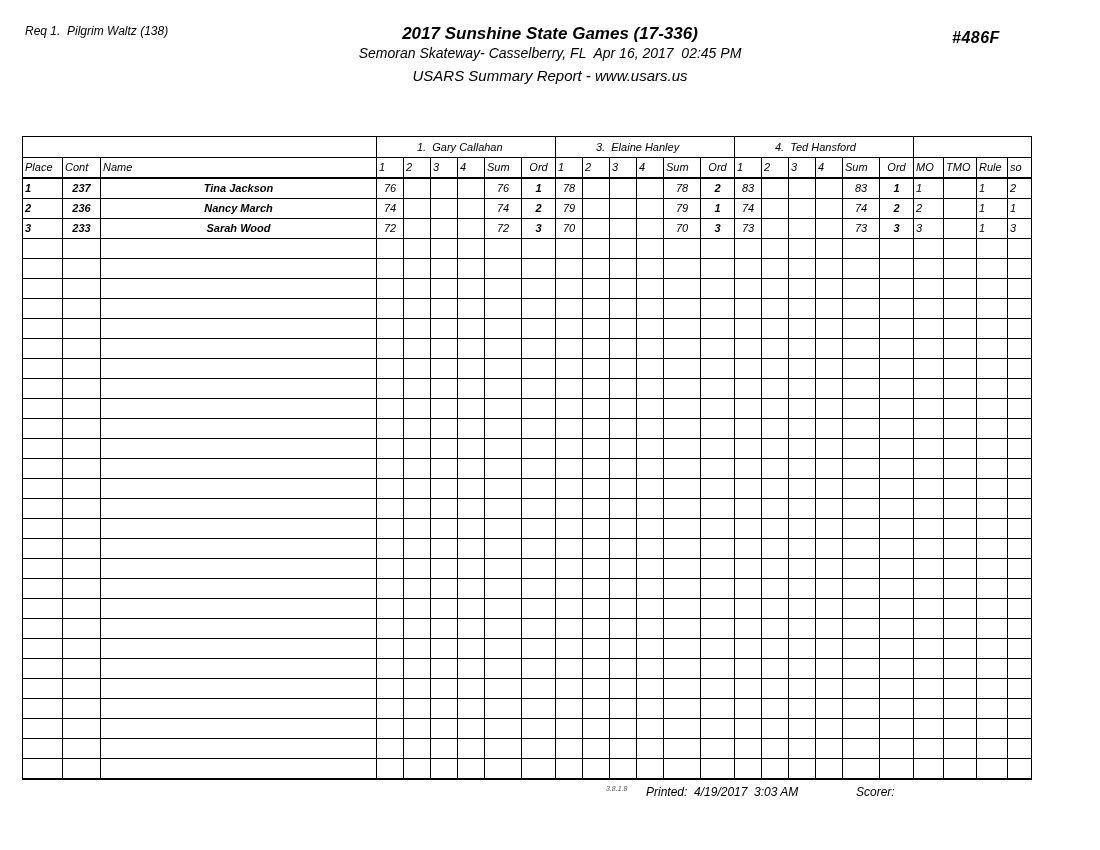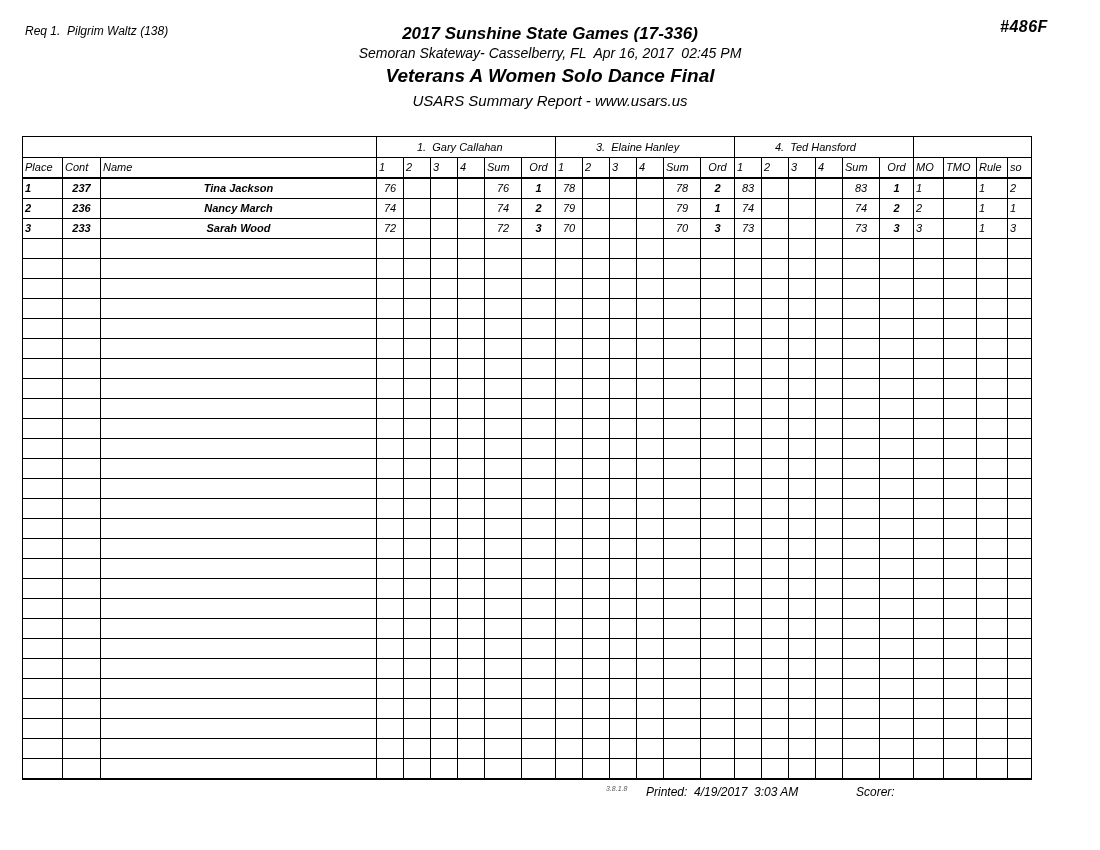--- a/index.html
+++ b/index.html
@@ -1,21 +1,21 @@
 <!DOCTYPE html>
 <html><head>
 <meta charset="utf-8">
 <style>
   html,body{margin:0;padding:0;background:#fff;}
   .page{position:relative;width:1100px;height:850px;background:#ffffff;
         font-family:"Liberation Sans",sans-serif;color:#000;overflow:hidden;font-style:italic;}
 
   
   .req{position:absolute;left:25px;top:24px;font-size:12px;white-space:pre;}
-  .repnum{position:absolute;left:952px;top:18px;font-size:16px;font-weight:bold;letter-spacing:.5px;margin-left:48px;}
+  .repnum{position:absolute;left:952px;top:29px;font-size:16px;font-weight:bold;letter-spacing:.5px;}
   .titleblock{position:absolute;left:0;top:23px;width:1100px;text-align:center;}
   .title{font-size:17px;font-weight:bold;line-height:21px;white-space:pre;}
   .subtitle{font-size:14px;line-height:19px;white-space:pre;}
   .event{font-size:19px;font-weight:bold;line-height:25px;white-space:pre;}
   .reptype{font-size:15px;line-height:25px;white-space:pre;}
 
   
   table.t{position:absolute;left:22px;top:136px;border-collapse:collapse;table-layout:fixed;}
   table.t td{border:1px solid #000;height:19px;line-height:19px;padding:0 2px;
              font-size:11px;white-space:pre;overflow:hidden;}
@@ -43,21 +43,20 @@
 <body>
 
 <div class="page">
 
   <div class="req">Req 1.  Pilgrim Waltz (138)</div>
   <div class="repnum">#486F</div>
 
   <div class="titleblock">
     <div class="title">2017 Sunshine State Games (17-336)</div>
     <div class="subtitle">Semoran Skateway- Casselberry, FL  Apr 16, 2017  02:45 PM</div>
-    <div class="event">Veterans A Women Solo Dance Final</div>
     <div class="reptype">USARS Summary Report - www.usars.us</div>
   </div>
 
   <table class="t">
     <colgroup>
         <col style="width: 40px;">
         <col style="width: 38px;">
         <col style="width: 276px;">
         <col style="width: 27px;">
         <col style="width: 27px;">

